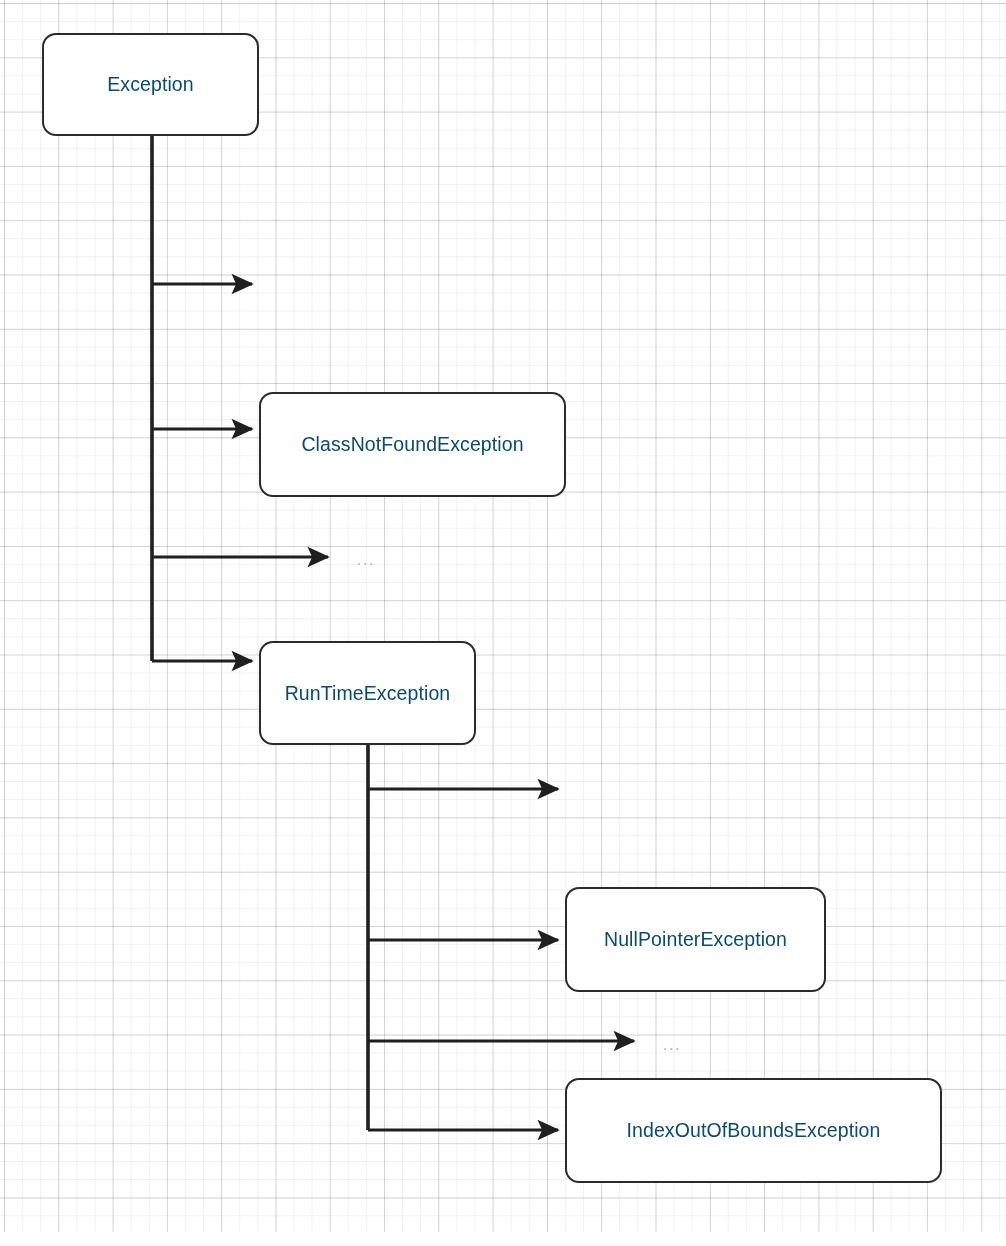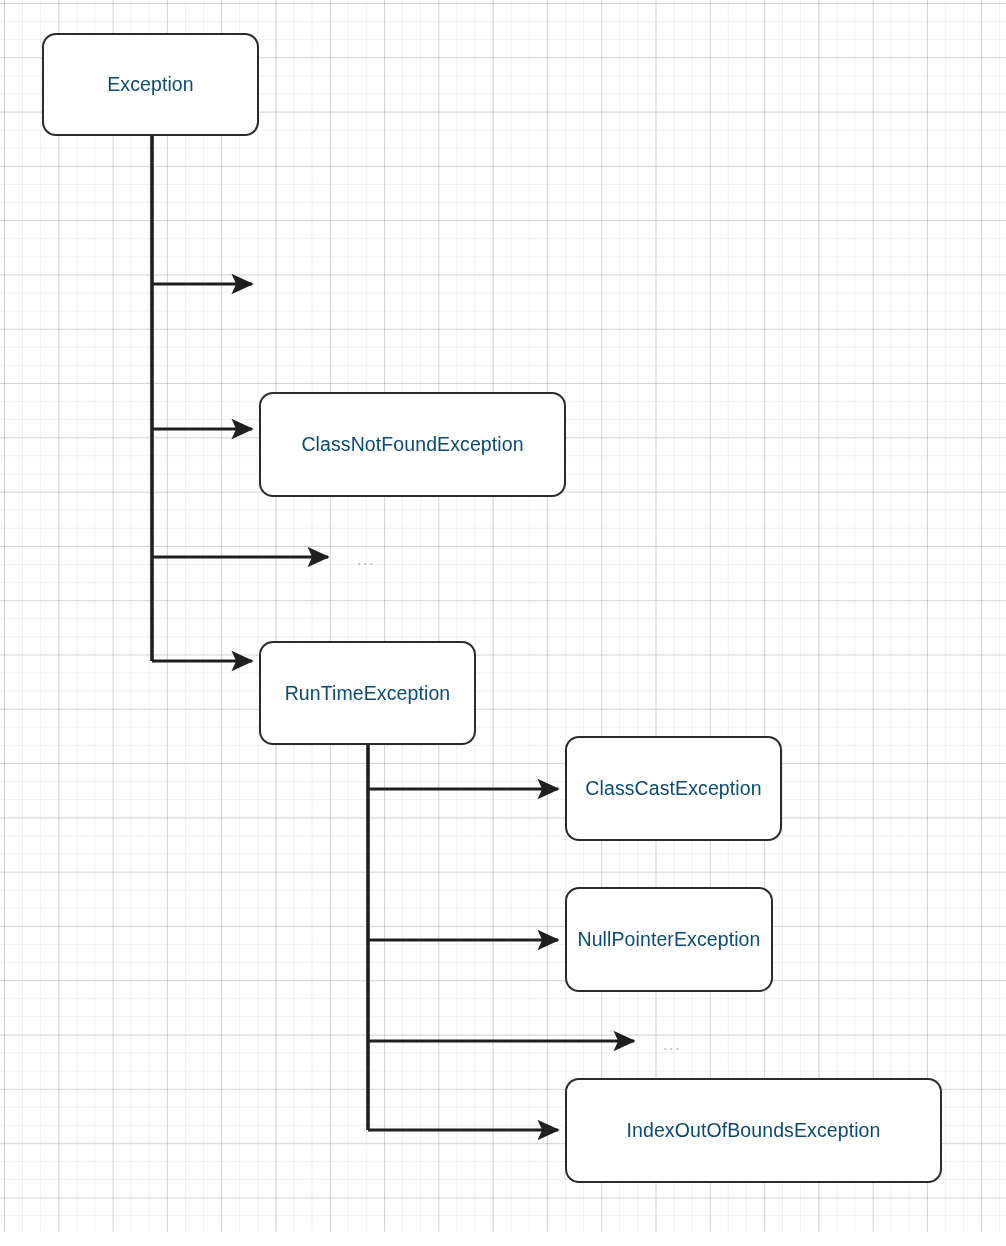--- a/index.html
+++ b/index.html
@@ -112,25 +112,22 @@
   </div>
 
   <div class="ellipsis-node" style="left:366px; top:559px;">
     <span>...</span>
   </div>
 
   <div class="node" style="left:259px; top:609px; width:217px; height:104px;margin-top:32px;">
     <span>RunTimeException</span>
   </div>
 
-  <div class="node" style="left:565px; top:736px; width:217px; height:105px;">
-    <span>ClassCastException</span>
-  </div>
 
-  <div class="node" style="left:565px; top:887px; width:208px; height:105px;">
+  <div class="node" style="left:565px; top:887px; width:261px; height:105px;">
     <span>NullPointerException</span>
   </div>
 
   <div class="ellipsis-node" style="left:672px; top:1044px;">
     <span>...</span>
   </div>
 
   <div class="node" style="left:565px; top:1078px; width:377px; height:105px;justify-content:center;">
     <span>IndexOutOfBoundsException</span>
   </div>

